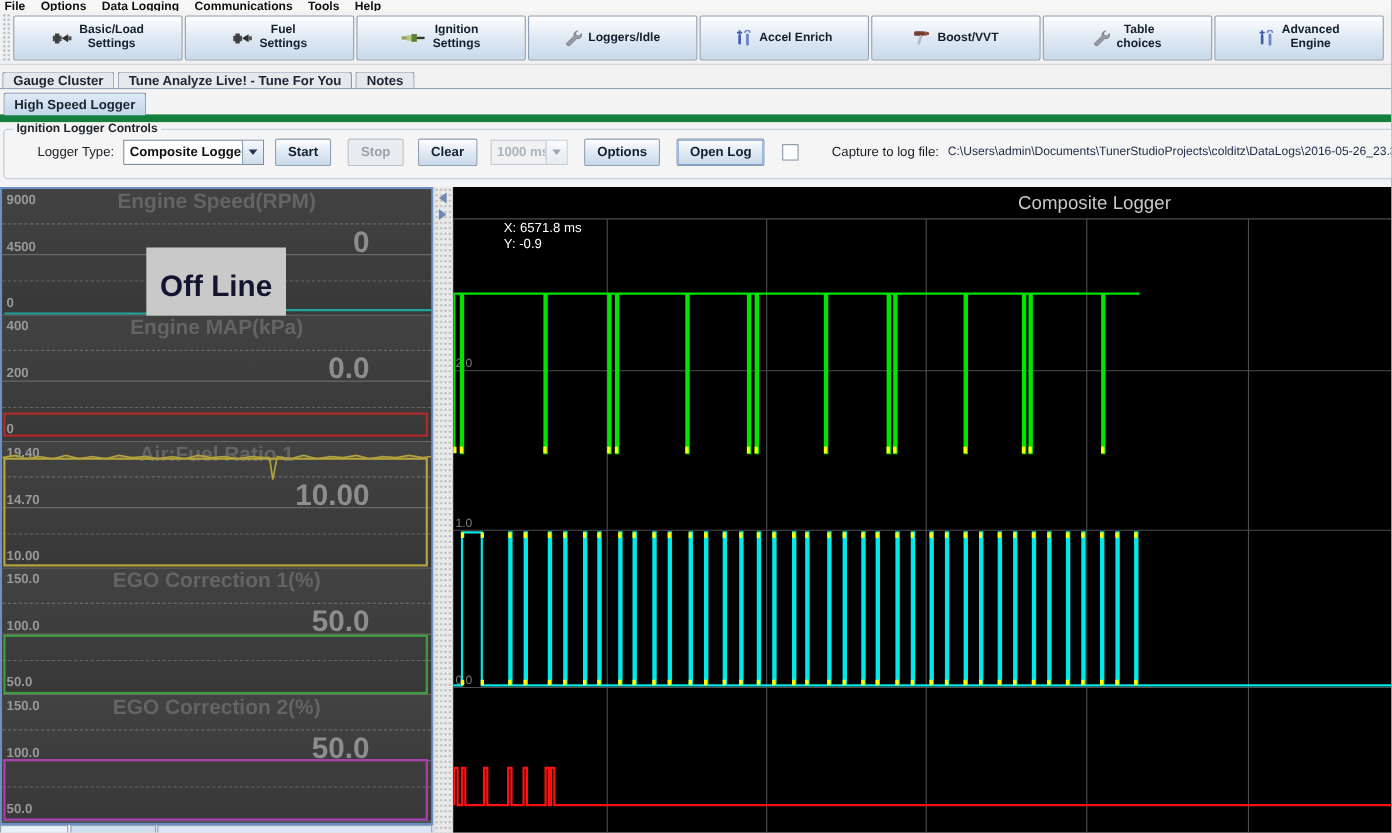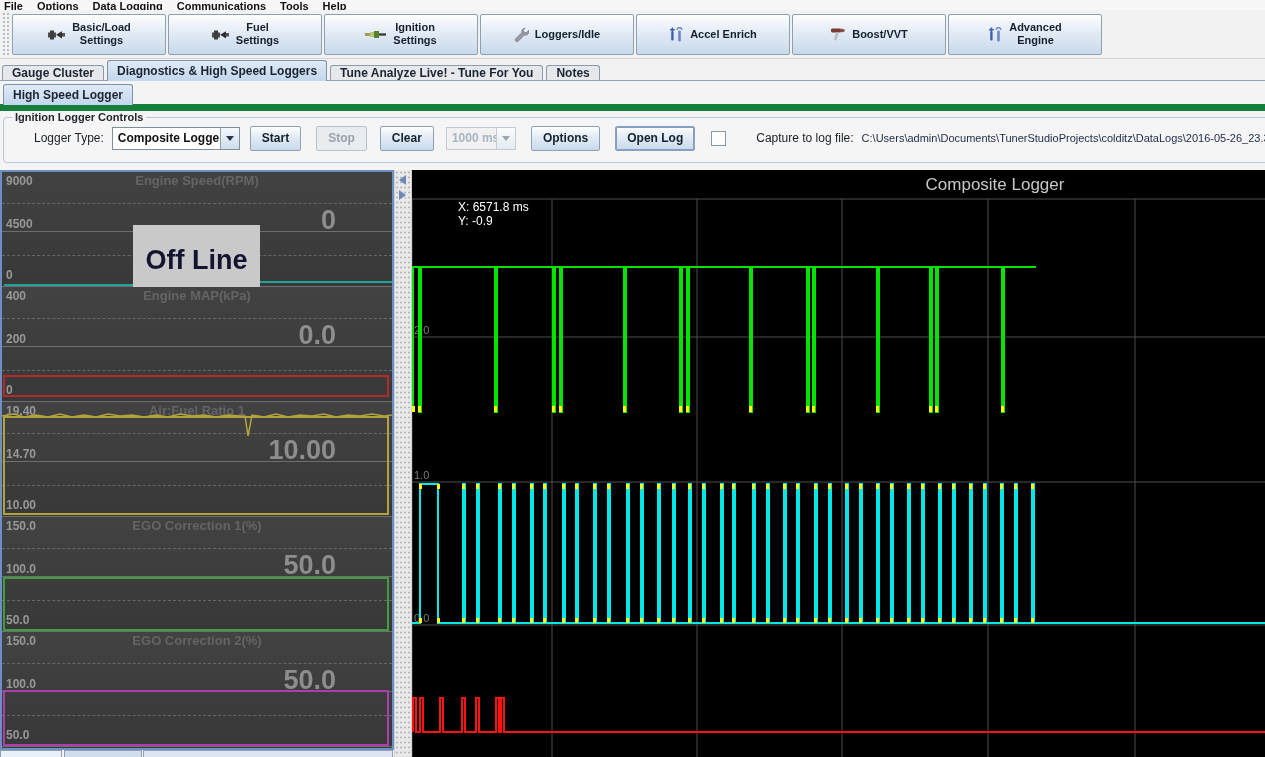--- a/index.html
+++ b/index.html
@@ -38,21 +38,21 @@
   .combo.small{width:70px;}
   .btn{height:25px;border:1px solid #8fa0b2;border-radius:2px;background:linear-gradient(#fefefe,#e2ebf5 45%,#c9d9ea);font-family:"Liberation Sans",sans-serif;font-weight:bold;font-size:12px;color:#15202e;padding:0 11px;cursor:default;}
   .btn.disabled{color:#9aa2ac;background:#e9ecef;border-color:#b9c2cc;}
   .btn.focus{box-shadow:inset 0 0 0 1px #7f9fd0;}
   .checkbox{width:13px;height:13px;border:1px solid #8a97a5;background:#fdfdfd;margin-left:16px;display:inline-block;}
   .path{font-size:11px;color:#1d2a47;margin-left:8px;white-space:nowrap;overflow:hidden;flex:1;}
 
   
   .gauge-panel{position:absolute;left:0;top:170px;width:394px;height:580px;background:#3b3b3b;border:2px solid #6d8fc2;box-sizing:border-box;overflow:hidden;}
   .strip{position:absolute;left:0;width:390px;height:115px;background:linear-gradient(#424242,#383838);}
-  .g-title{position:absolute;left:0;right:0;top:1px;text-align:center;font-size:13px;font-weight:bold;color:#646464;}
+  .g-title{position:absolute;left:0;right:0;top:1px;text-align:center;font-size:19px;font-weight:bold;color:#646464;}
   .g-tick{position:absolute;left:4px;font-size:12px;font-weight:bold;color:#989898;}
   .g-val{position:absolute;right:56px;top:33px;font-size:27px;font-weight:bold;color:#8d8d8d;}
   .g-line{position:absolute;left:0;right:0;height:0;border-top:1px solid #6e6e6e;}
   .g-dash{position:absolute;left:0;right:0;height:0;border-top:1px dashed #8b8b8b;opacity:.55;}
   .g-box{position:absolute;left:1px;right:3px;border-width:2px;border-style:solid;box-sizing:border-box;}
   .g-svg{position:absolute;left:0;top:0;}
   .offline{position:absolute;left:131px;top:53px;width:127px;height:70px;background:#c9c9c9;color:#141430;font-size:27px;font-weight:bold;display:flex;align-items:center;justify-content:center;}
 
   .bottom-stubs{position:absolute;left:0;top:750px;width:394px;height:7px;}
   .stub{position:absolute;top:0;height:7px;border:1px solid #8fa0b2;border-bottom:none;box-sizing:border-box;}
@@ -157,36 +157,46 @@
             <rect x="5" y="5" width="2.6" height="8.6" rx="1" fill="#b9bcc4" transform="rotate(18 6.3 9.3)"></rect>
           </svg>
         </span>
         <span class="tb-lbl">
           <div>Boost/VVT</div>
         </span>
       </div>
       <div class="tb-btn">
         <span class="tb-icon">
           <svg width="15" height="15" viewBox="0 0 15 15">
+            <path d="M11.2 1.2 a3.4 3.4 0 0 0 -3.3 4.3 L2 11.4 a1.8 1.8 0 1 0 2.5 2.5 L10.4 8 a3.4 3.4 0 0 0 4.2 -4.6 L12.2 5.8 L9.8 5.2 L9.2 2.8 Z" fill="#9a9aa4" stroke="#6a6a74" stroke-width=".6"></path>
+          </svg>
+        </span>
+        <span class="tb-lbl">
+          <div>Table</div>
+          <div>choices</div>
+        </span>
+      </div>
+      <div class="tb-btn">
+        <span class="tb-icon">
+          <svg width="15" height="15" viewBox="0 0 15 15">
             <rect x="2.2" y="4.5" width="2.4" height="9" rx="1" fill="#3f5fae"></rect>
             <path d="M3.4 0.5 V5 M1 2.7 H5.8" stroke="#3f5fae" stroke-width="1.6"></path>
             <rect x="9.2" y="3.5" width="2.6" height="11" rx="1.2" fill="#6e86c8"></rect>
             <path d="M10.5 0.5 a2.6 2.6 0 0 1 2.4 2.4 M10.5 0.5 a2.6 2.6 0 0 0 -2.4 2.4" stroke="#6e86c8" stroke-width="1.4" fill="none"></path>
           </svg>
         </span>
         <span class="tb-lbl">
           <div>Advanced</div>
           <div>Engine</div>
         </span>
       </div>
     </div>
 
   <div class="tabbar">
       <div class="tab">Gauge Cluster</div>
-      <div class="tab selected">Diagnostics &amp; High Speed Loggers</div>
       <div class="tab">Tune Analyze Live! - Tune For You</div>
       <div class="tab">Notes</div>
     </div>
   <div class="subtabbar">
       <div class="tab selected">High Speed Logger</div>
     </div>
 
   <fieldset class="controls">
     <legend>Ignition Logger Controls</legend>
     <div class="crow">

